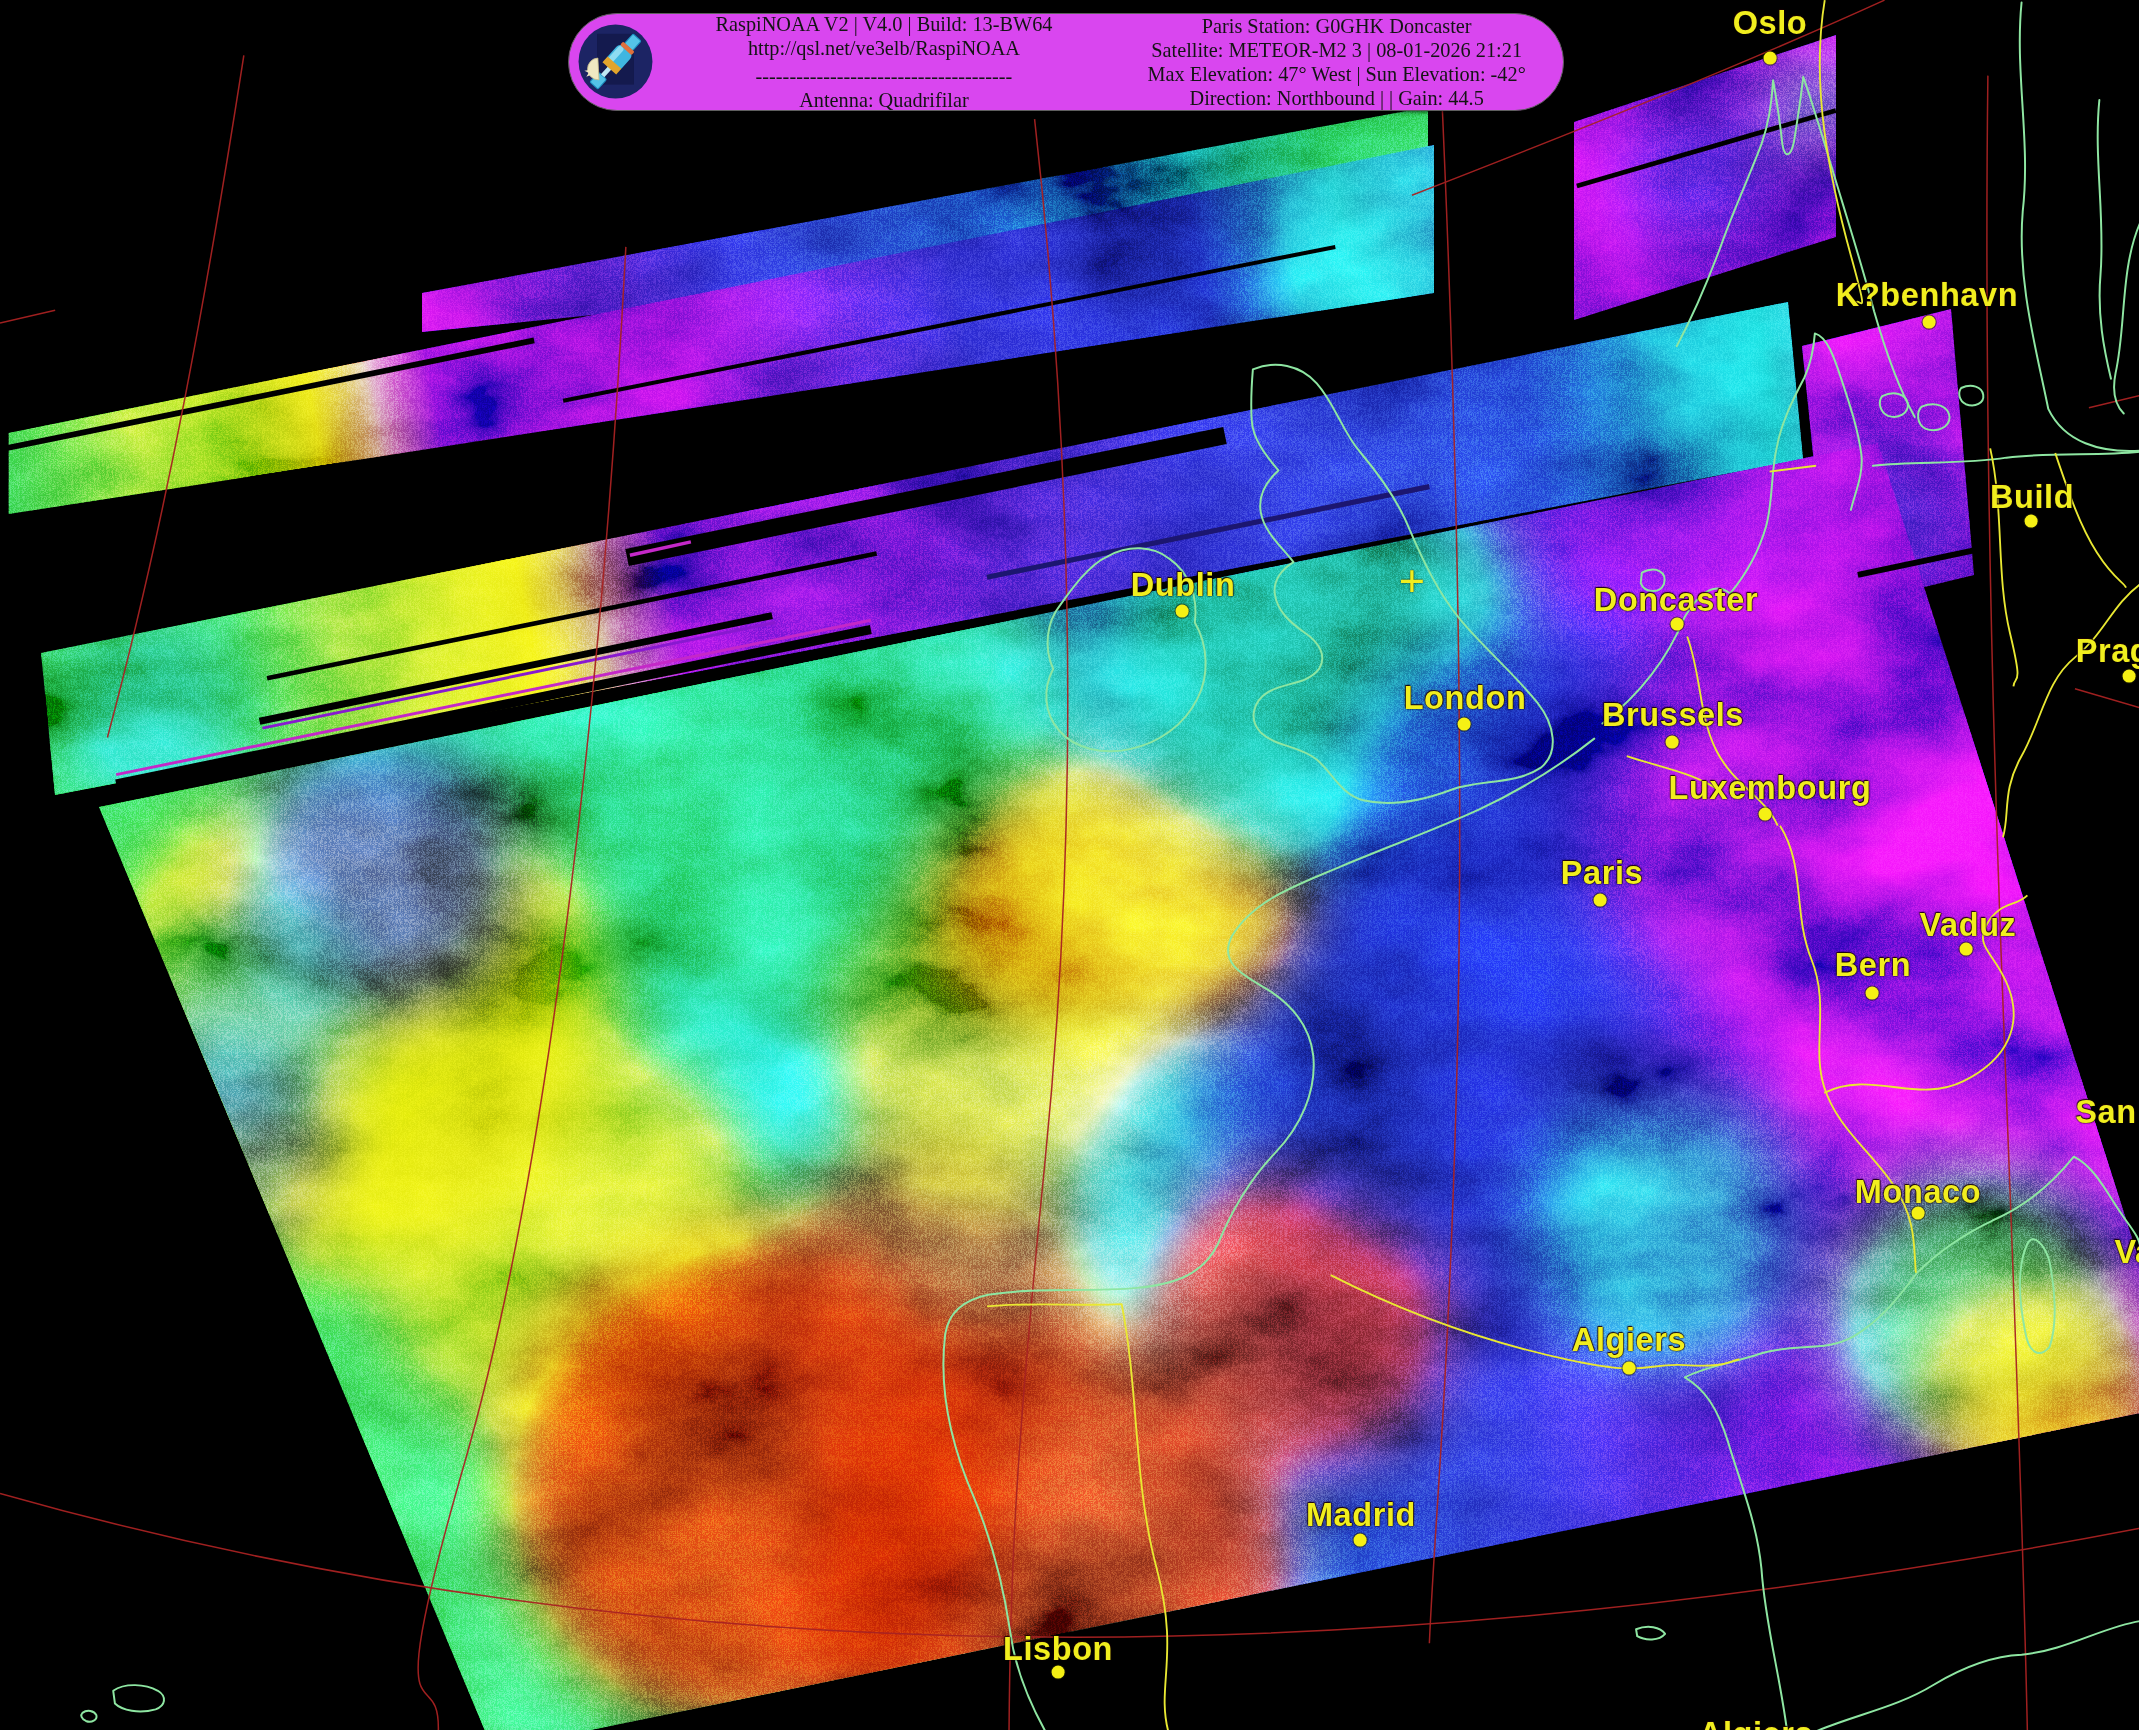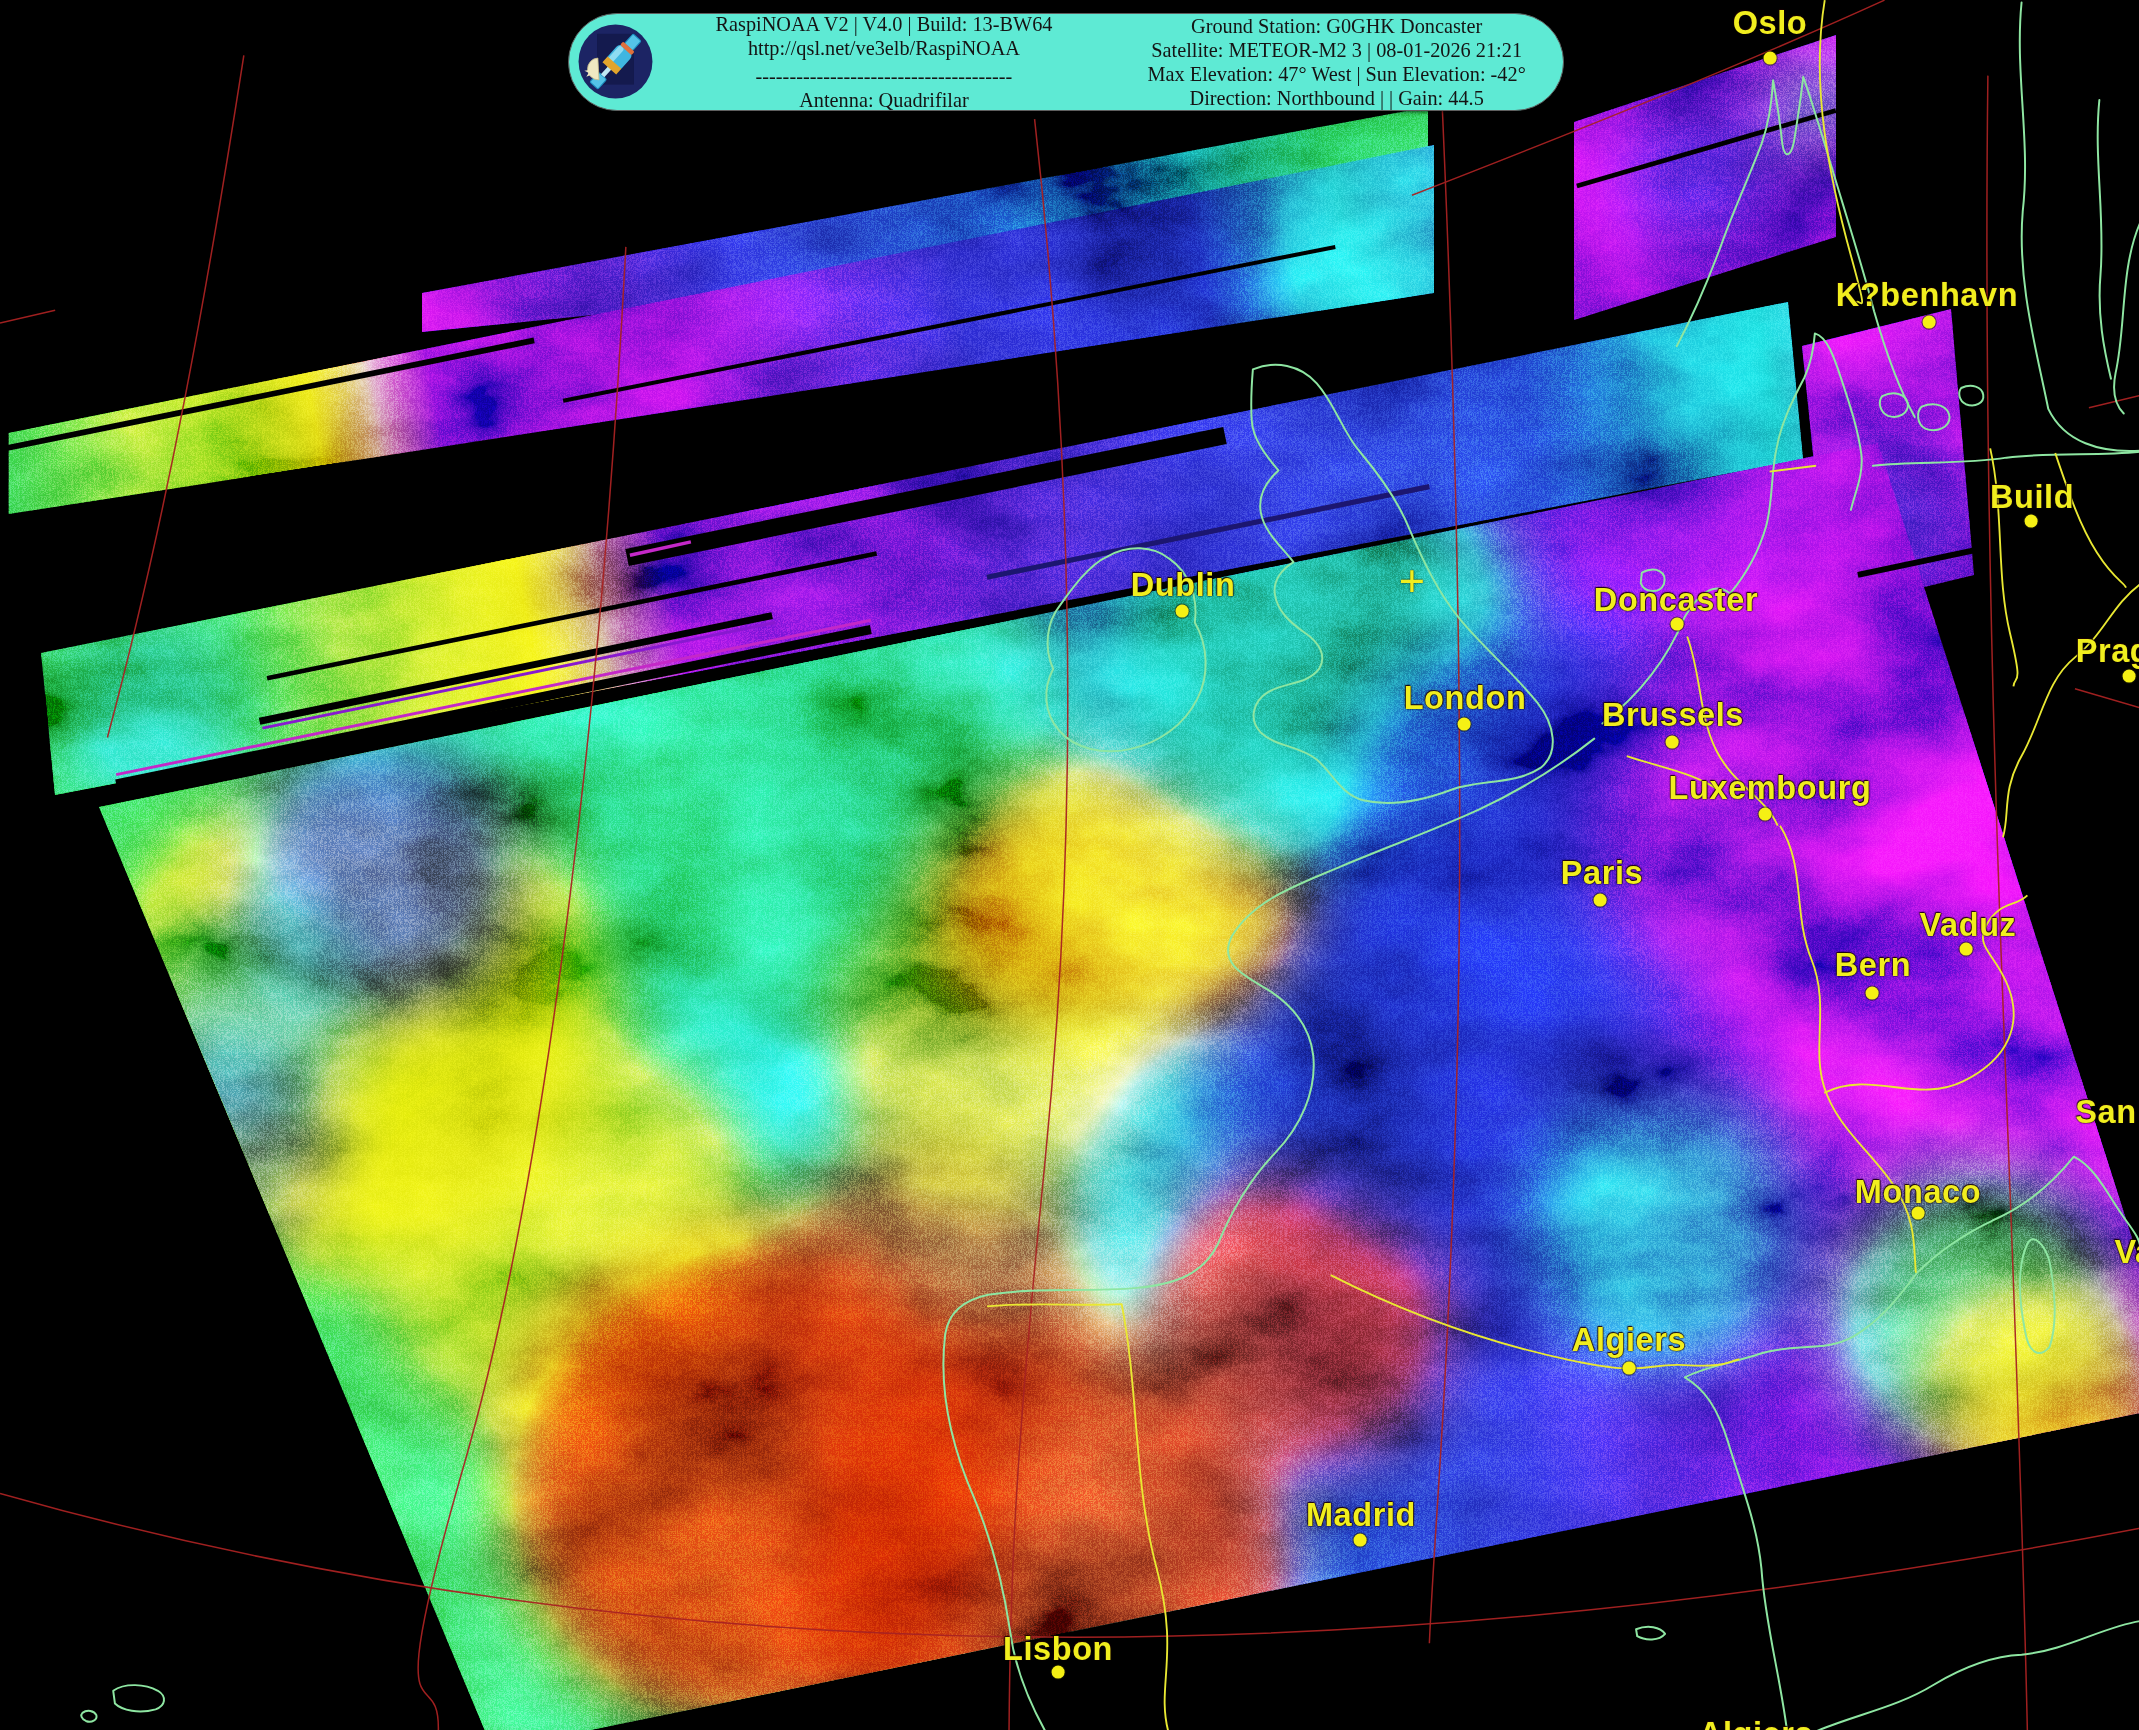--- a/index.html
+++ b/index.html
@@ -37,21 +37,21 @@
   .city{position:absolute;z-index:40;transform:translate(-50%,-50%);
         color:#f1ee1e;font-size:32.5px;letter-spacing:0.6px;white-space:nowrap;
         text-shadow:0 0 1.7px #000,0.6px 0.6px 1.2px #200,-0.6px -0.6px 1.2px #200;font-weight:bold;}
   .dot{position:absolute;z-index:40;width:12.8px;height:12.8px;border-radius:50%;
        background:#f5f014;box-shadow:0 0 0 1.2px rgba(30,30,0,.55);transform:translate(-50%,-50%);}
   .plus{position:absolute;z-index:40;color:#f1ee1e;font-size:45px;font-weight:400;
         transform:translate(-50%,-50%);text-shadow:0 0 1.7px #000;}
 
   
   .banner{position:absolute;left:568px;top:12.8px;width:994px;height:96px;z-index:50;
-          background:#5eead4;border:1.7px solid #5f5f5f;border-radius:50px;
+          background:#d946ef;border:1.7px solid #5f5f5f;border-radius:50px;
           display:flex;align-items:center;color:#141414;
           font-family:"Liberation Serif",serif;font-size:20.3px;line-height:24px;
           box-shadow:0 1.2px 3.5px rgba(0,0,0,.6);}
   .logo{width:77px;height:77px;margin-left:8.1px;flex:0 0 auto;}
   .bcol{flex:1;text-align:center;}
   .bcol.left{margin-left:3.5px;}
   .bcol .sp{height:4.6px;}
 </style>
 </head>
 <body>
@@ -239,21 +239,21 @@
       </svg>
     </div>
     <div class="bcol left">
       <div>RaspiNOAA V2 | V4.0 | Build: 13-BW64</div>
       <div>http://qsl.net/ve3elb/RaspiNOAA</div>
       <div class="sp"></div>
       <div>--------------------------------------</div>
       <div>Antenna: Quadrifilar</div>
     </div>
     <div class="bcol right">
-      <div>Ground Station: G0GHK Doncaster</div>
+      <div>Paris Station: G0GHK Doncaster</div>
       <div>Satellite: METEOR-M2 3 | 08-01-2026 21:21</div>
       <div>Max Elevation: 47° West | Sun Elevation: -42°</div>
       <div>Direction: Northbound | | Gain: 44.5</div>
     </div>
   </div>
 
 </div>
 
 
 </body></html>

